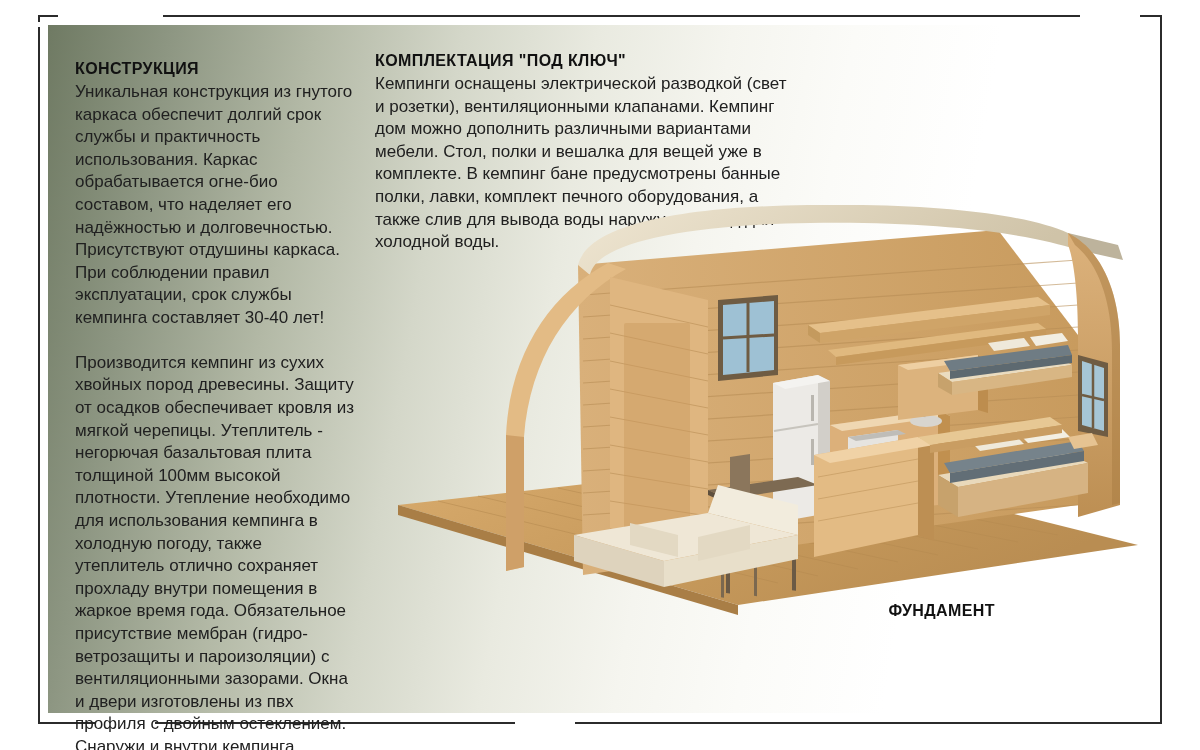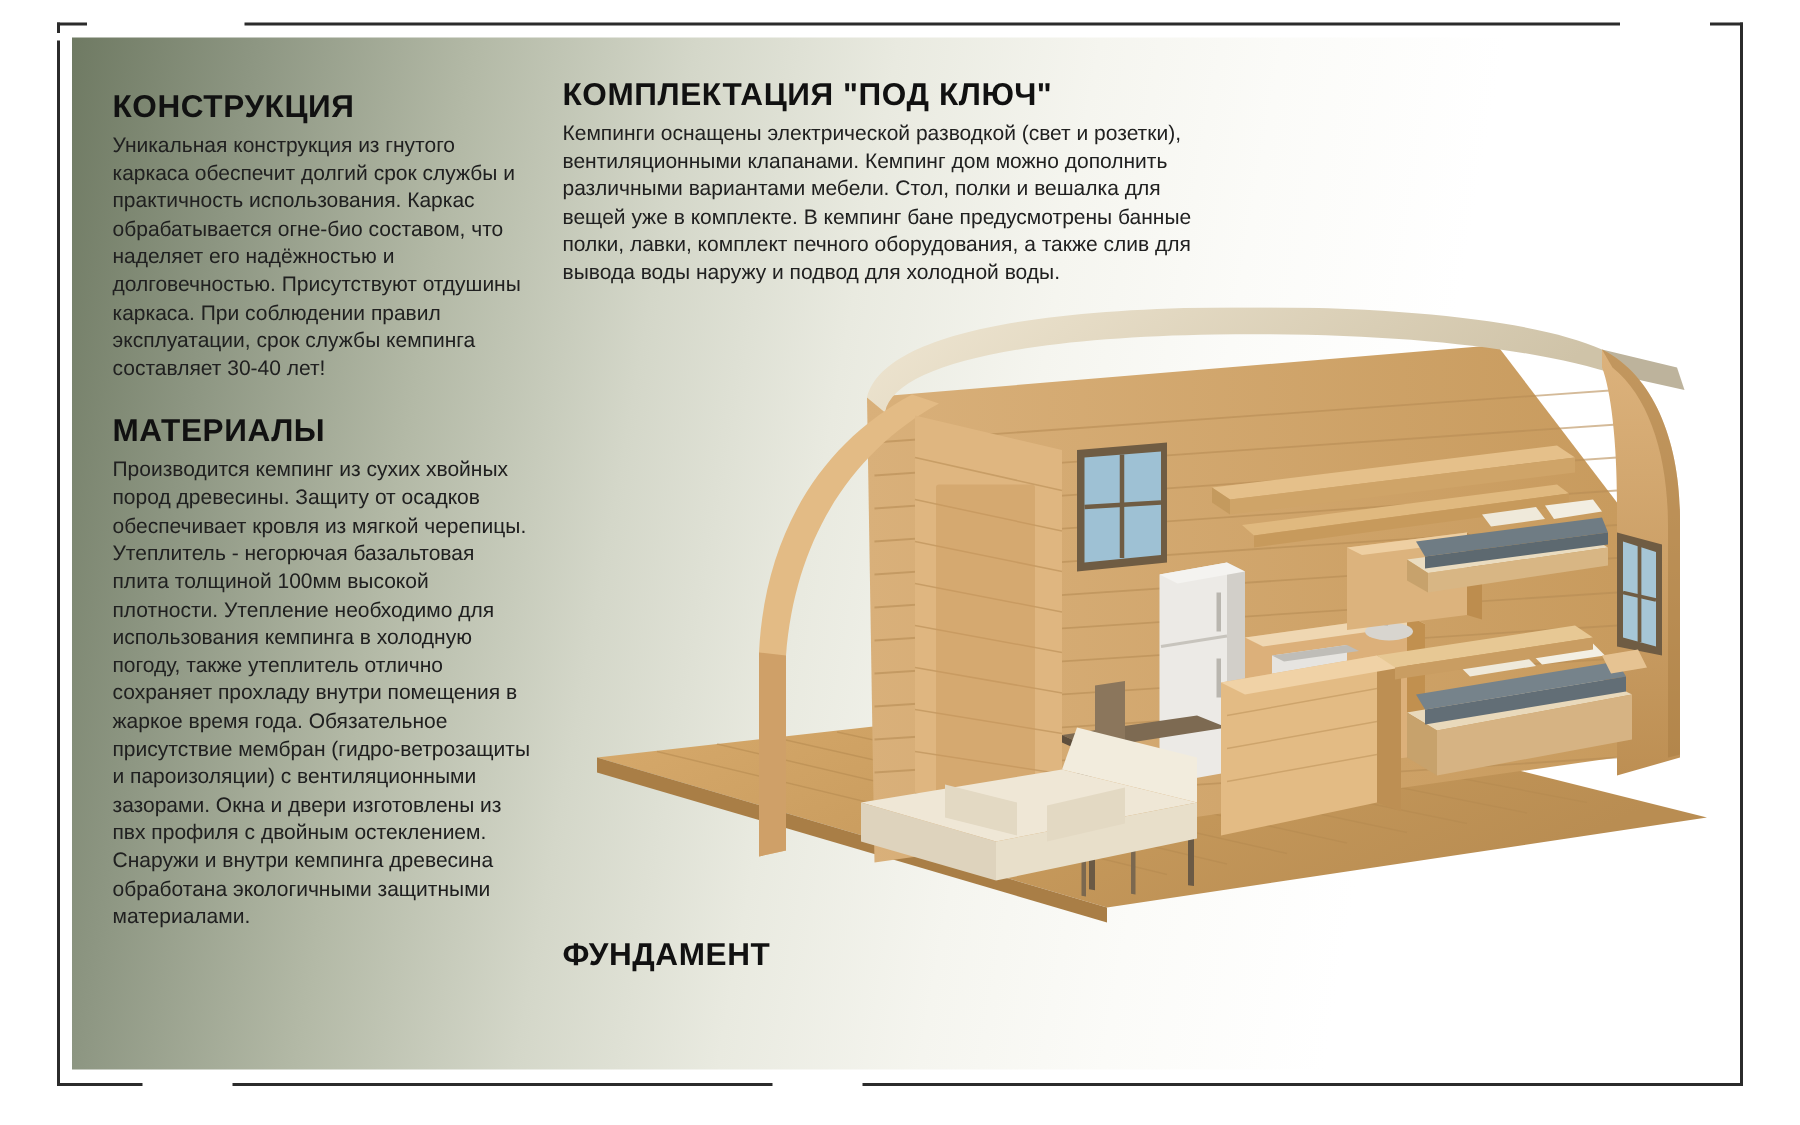--- a/index.html
+++ b/index.html
@@ -66,34 +66,35 @@
   .col-right {
     position: absolute;
     left: 375px;
     top: 52px;
     width: 420px;
     color: #1d1d1d;
   }
   .col-bottom {
     position: absolute;
     left: 375px;
-    top: 625px;
+    top: 602px;
     width: 620px;
     color: #1d1d1d;
+    text-align: right;
   }
 
   h2.sec-title {
-    font-size: 21px;
+    font-size: 16px;
     font-weight: bold;
     letter-spacing: 0.4px;
     margin: 0 0 3px 0;
     color: #111111;
   }
   p.sec-body {
-    font-size: 14px;
+    font-size: 17px;
     line-height: 1.33;
     margin: 0;
     color: #202020;
   }
   .block-gap { height: 22px; }
 
   
   .illustration {
     position: absolute;
     left: 378px;
@@ -119,21 +120,20 @@
   <div class="frame-gap gap-left-top"></div>
 
   <div class="panel"></div>
 
   <div class="col-left">
     <h2 class="sec-title">КОНСТРУКЦИЯ</h2>
     <p class="sec-body">Уникальная конструкция из гнутого каркаса обеспечит долгий срок службы и практичность использования. Каркас обрабатывается огне-био составом, что наделяет его надёжностью и долговечностью. Присутствуют отдушины каркаса. При соблюдении правил эксплуатации, срок службы кемпинга составляет 30-40 лет!</p>
 
     <div class="block-gap"></div>
 
-    <h2 class="sec-title">МАТЕРИАЛЫ</h2>
     <p class="sec-body">Производится кемпинг из сухих хвойных пород древесины. Защиту от осадков обеспечивает кровля из мягкой черепицы.  Утеплитель - негорючая базальтовая плита толщиной 100мм высокой плотности. Утепление необходимо для использования кемпинга в холодную погоду, также утеплитель отлично сохраняет прохладу внутри помещения в жаркое время года. Обязательное присутствие мембран (гидро-ветрозащиты и пароизоляции) с вентиляционными зазорами. Окна и двери изготовлены из пвх профиля с двойным остеклением. Снаружи и внутри кемпинга древесина обработана экологичными  защитными материалами.</p>
   </div>
 
   <div class="col-right">
     <h2 class="sec-title">КОМПЛЕКТАЦИЯ "ПОД КЛЮЧ"</h2>
     <p class="sec-body">Кемпинги оснащены электрической разводкой (свет и розетки), вентиляционными клапанами. Кемпинг дом можно дополнить различными вариантами мебели. Стол, полки и вешалка для вещей уже в комплекте. В кемпинг бане предусмотрены банные полки, лавки, комплект печного оборудования, а также слив для вывода воды наружу и подвод для холодной воды.</p>
   </div>
 
   <div class="col-bottom">
     <h2 class="sec-title">ФУНДАМЕНТ</h2>

